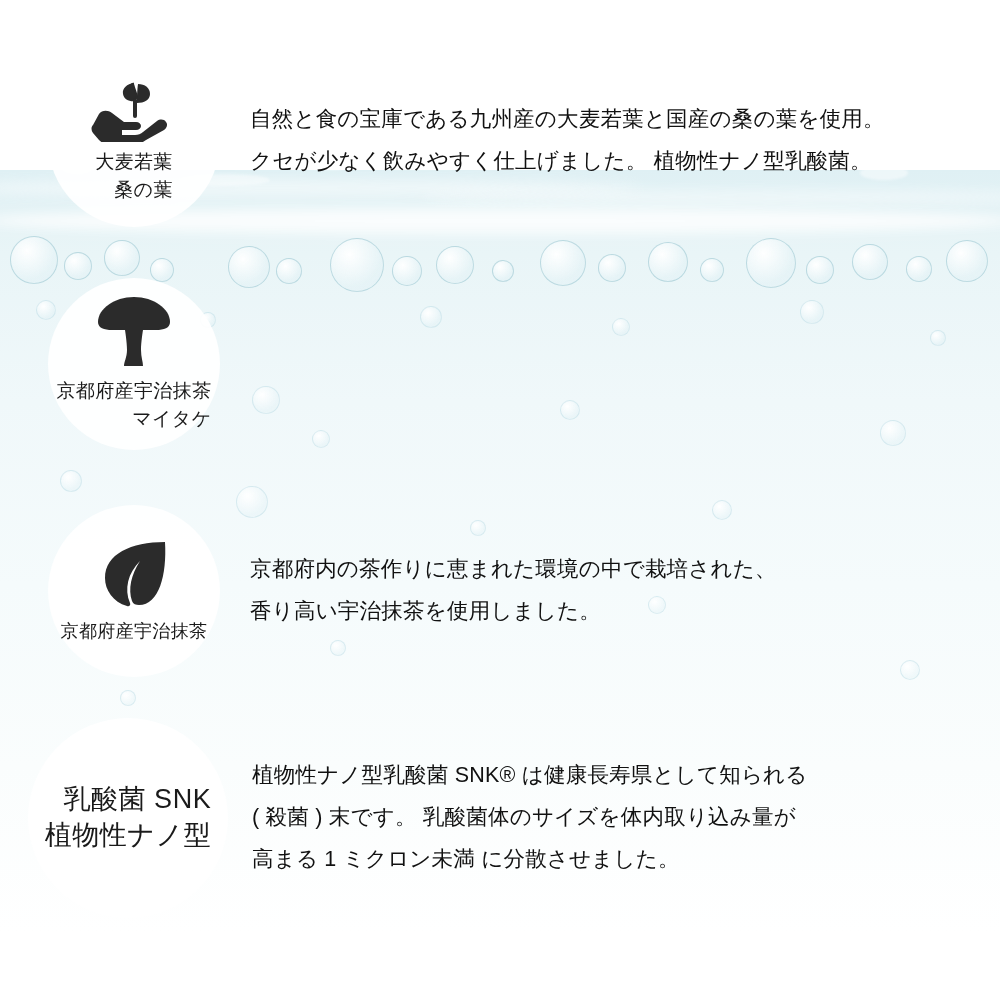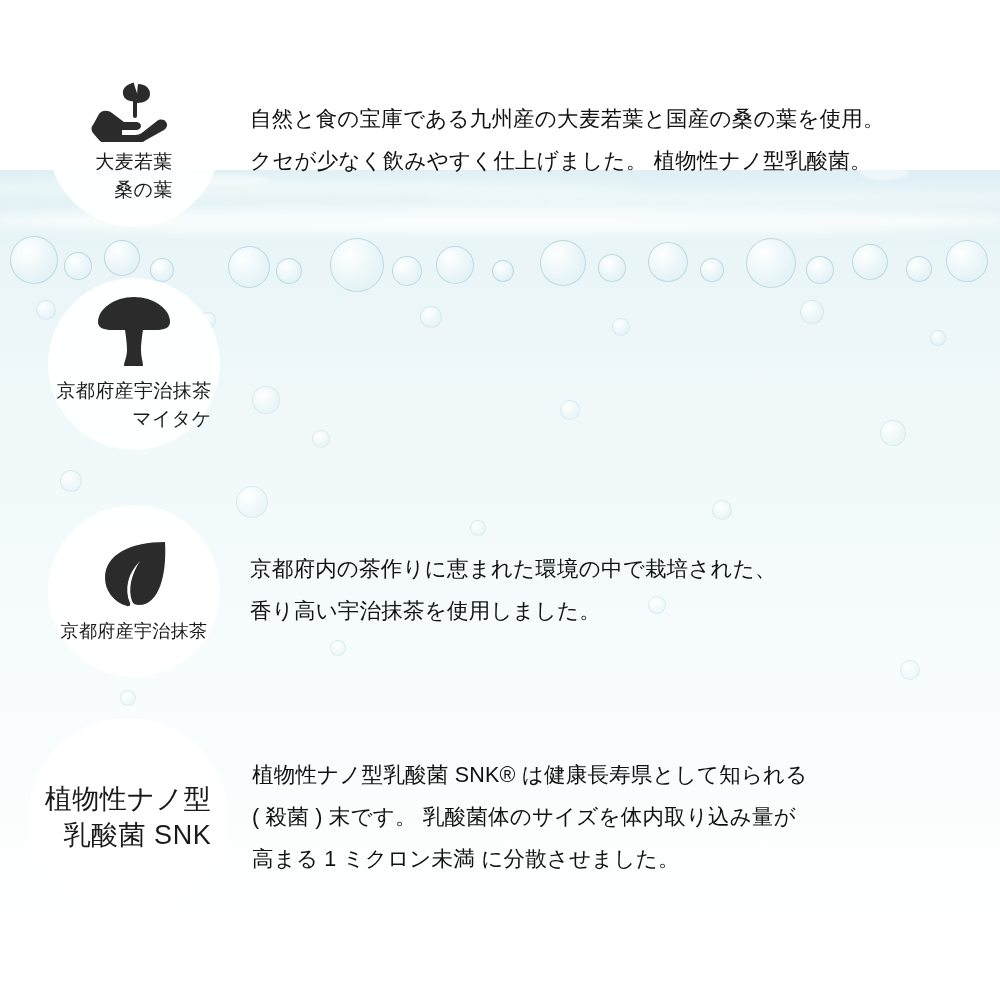--- a/index.html
+++ b/index.html
@@ -263,22 +263,22 @@
     </div>
     <div class="para">
       <div>京都府内の茶作りに恵まれた環境の中で栽培された、</div>
       <div>香り高い宇治抹茶を使用しました。</div>
     </div>
   </div>
 
   <div class="row" id="row-4">
     <div class="badge badge-text-only">
       <div class="badge-labels">
+        <div>乳酸菌 SNK</div>
         <div>植物性ナノ型</div>
-        <div>乳酸菌 SNK</div>
       </div>
     </div>
     <div class="para">
       <div>植物性ナノ型乳酸菌 SNK® は健康長寿県として知られる</div>
       <div>( 殺菌 ) 末です。 乳酸菌体のサイズを体内取り込み量が</div>
       <div>高まる 1 ミクロン未満  に分散させました。</div>
     </div>
   </div>
 
 </div>

